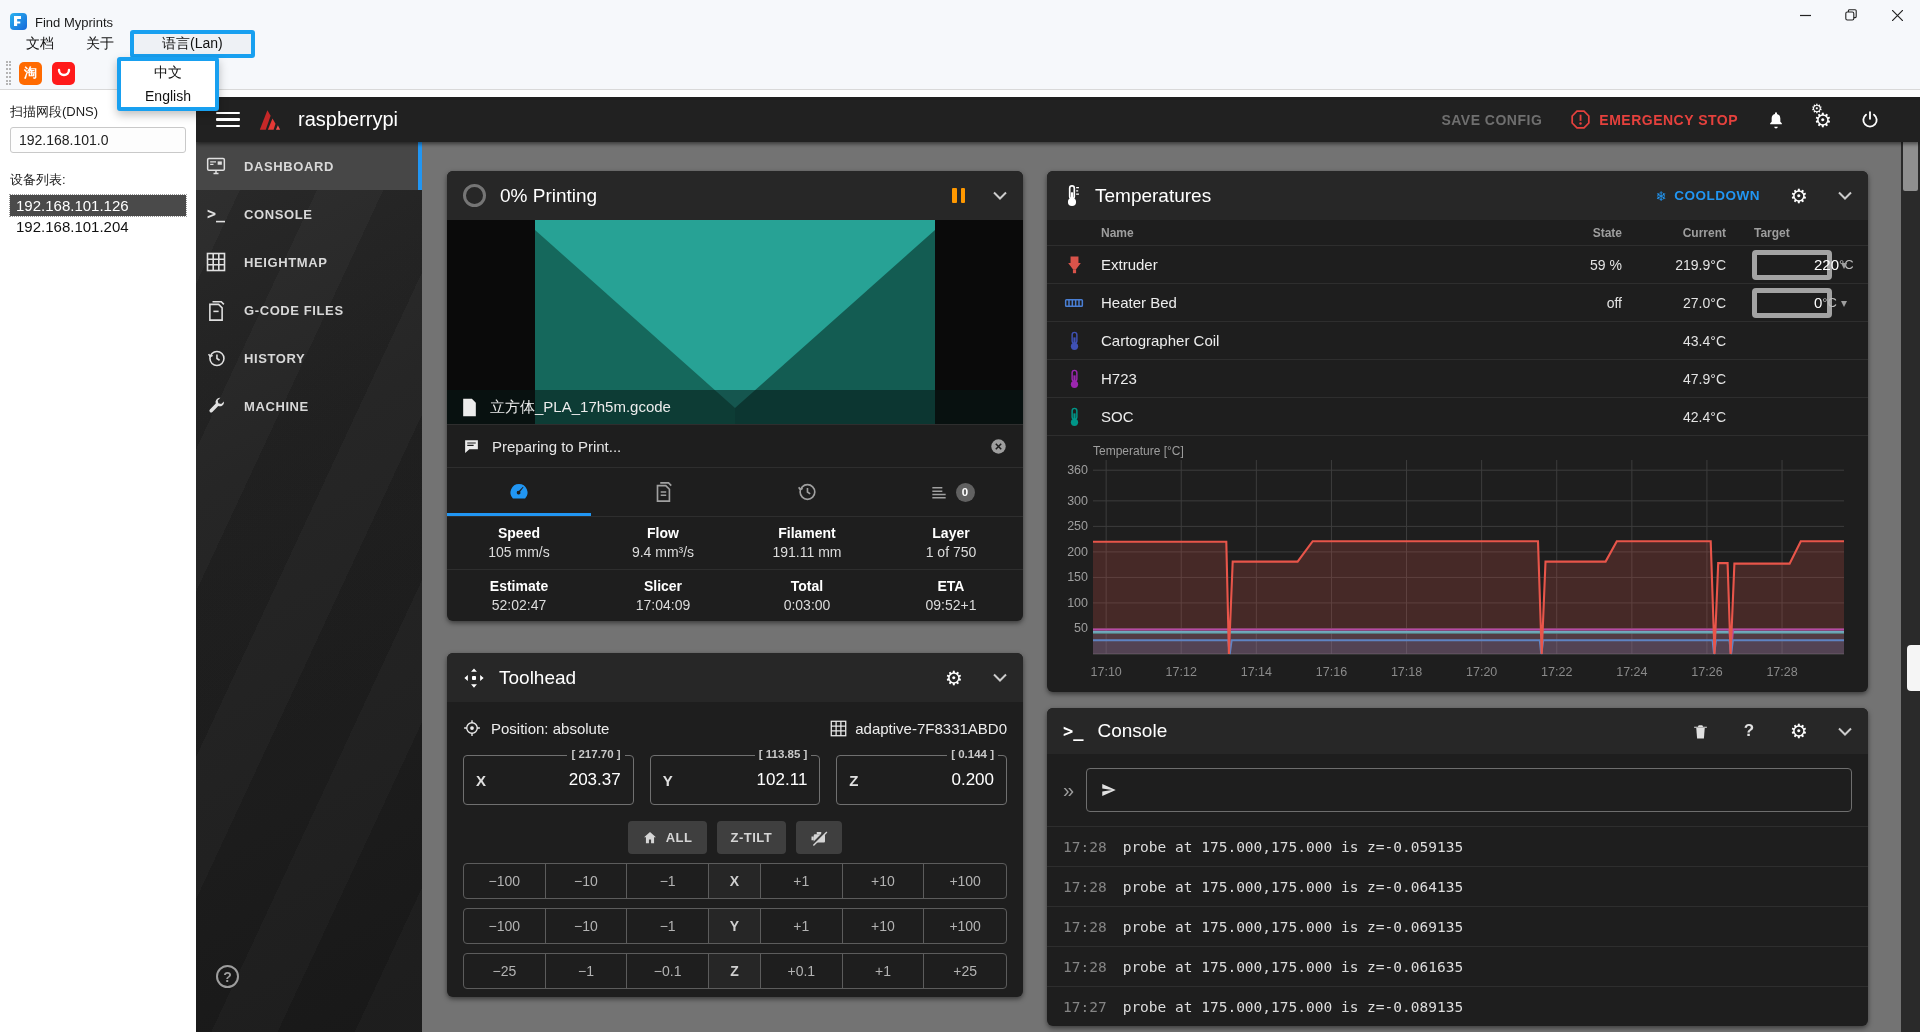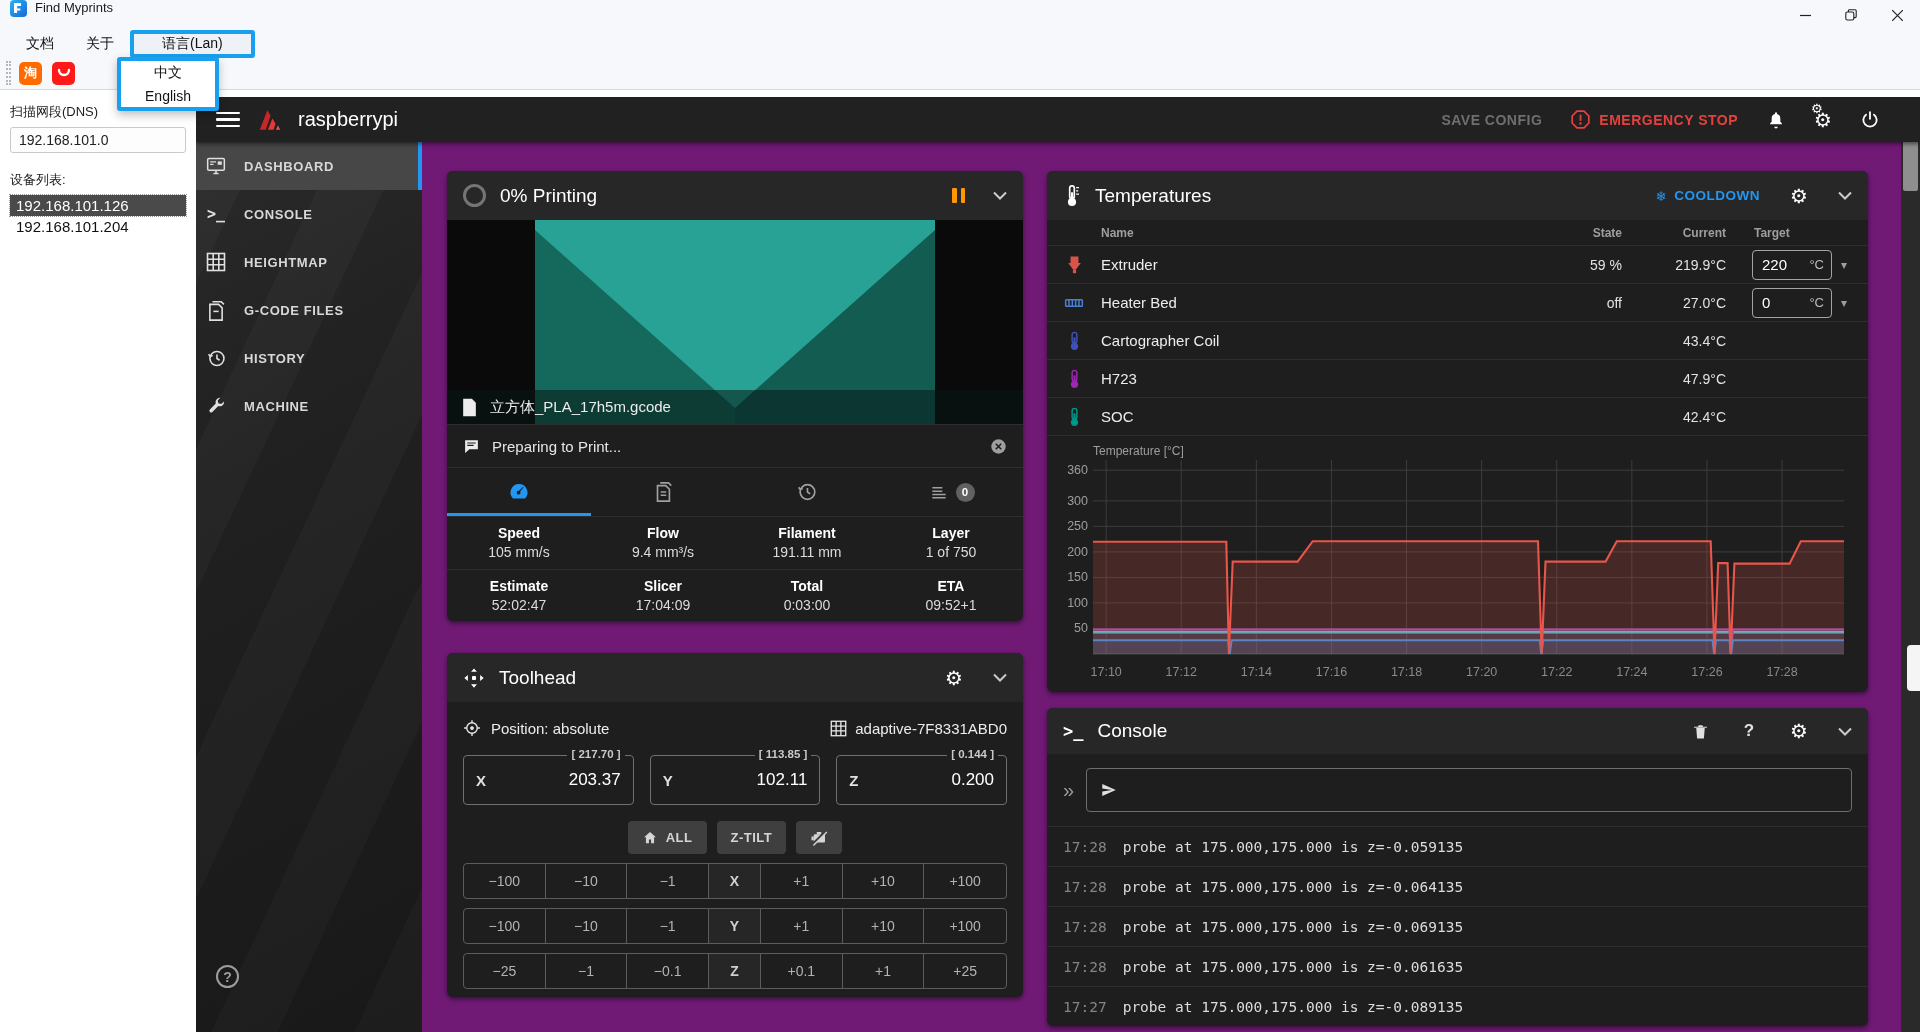--- a/index.html
+++ b/index.html
@@ -3,21 +3,21 @@
 <meta charset="utf-8">
 <style>
   * { margin:0; padding:0; box-sizing:border-box; }
   html,body { width:1920px; height:1032px; overflow:hidden; background:#fff;
     font-family:"Liberation Sans","DejaVu Sans",sans-serif; }
   body { position:relative; }
 
   
   .app-top { position:absolute; left:0; top:0; width:1920px; height:90px;
     background:#f6f8fb; border-bottom:1px solid #d9d9d9; }
-  .titlebar { height:30px; display:flex; align-items:flex-start; }
+  .titlebar { height:30px; display:flex; align-items:flex-end; }
   .app-icon { width:17px; height:17px; margin-left:10px; border-radius:4px;
     background:linear-gradient(135deg,#2bb3f0,#1668d9); position:relative; }
   .app-icon::after { content:""; position:absolute; left:4px; top:3px; width:7px; height:10px;
     background:#fff; clip-path:polygon(0 0,100% 0,100% 30%,45% 30%,45% 55%,90% 55%,90% 75%,45% 75%,45% 100%,0 100%); }
   .app-title { font-size:13px; color:#1b1b1b; margin-left:8px; }
   .win-controls { margin-left:auto; display:flex; height:100%; }
   .win-btn { width:46px; height:100%; display:flex; align-items:center; justify-content:center; color:#222; }
   .menubar { height:27px; display:flex; align-items:center; padding-left:10px; }
   .menu-item { font-size:14px; color:#111; padding:3px 16px; }
   .menu-item.hl { border:4px solid #18a0f0; border-radius:3px; padding:1px 28px; background:#eef1f5; }
@@ -35,21 +35,21 @@
   
   .left-panel { position:absolute; left:0; top:91px; width:196px; bottom:0; background:#fff; padding:12px 10px; }
   .lp-label { font-size:13px; color:#1c1c1c; margin-bottom:6px; }
   .lp-input { width:176px; height:26px; border:1px solid #c9c9c9; border-radius:3px; background:#fdfdfd;
     font-size:14px; color:#222; padding:0 8px; margin-bottom:18px; }
   .device { font-size:15px; padding:2px 6px; color:#111; white-space:nowrap; }
   .device.sel { background:#4a4a4a; color:#fff; outline:1px dotted #999; }
 
   
   .mainsail { position:absolute; left:196px; top:97px; width:1724px; height:935px;
-    background:#701a75; overflow:hidden; color:#e0e0e0; }
+    background:#737373; overflow:hidden; color:#e0e0e0; }
   .ms-topbar { position:absolute; left:0; top:0; width:100%; height:45px; background:#212121;
     display:flex; align-items:center; padding:0 40px 0 20px; box-shadow:0 2px 4px rgba(0,0,0,.5); z-index:5; }
   .hamburger { width:24px; display:flex; flex-direction:column; gap:4px; }
   .hamburger span { height:2.5px; background:#fff; border-radius:1px; }
   .hostname { font-size:20px; color:#fff; margin-left:16px; }
   .ms-top-right { margin-left:auto; display:flex; align-items:center; gap:28px; }
   .save-config { font-size:14px; font-weight:bold; letter-spacing:.5px; color:#6f6f6f; }
   .estop { display:flex; align-items:center; gap:8px; font-size:14px; font-weight:bold;
     letter-spacing:.5px; color:#e5413d; }
   .top-icon { color:#fff; display:flex; align-items:center; }
@@ -129,22 +129,22 @@
   
   .cooldown { display:flex; align-items:center; gap:7px; color:#2196f3; font-size:13.5px;
     font-weight:bold; letter-spacing:.5px; }
   .t-grid { display:grid; grid-template-columns:54px 1fr 80px 104px 142px; align-items:center; }
   .t-headrow { height:26px; border-bottom:1px solid #2e2e2e; }
   .t-headrow div { font-size:12px; font-weight:bold; color:#9e9e9e; }
   .t-row { height:38px; border-bottom:1px solid #2e2e2e; }
   .t-name { font-size:15px; color:#ececec; }
   .t-state, .t-current { font-size:14px; color:#e3e3e3; text-align:right; }
   .t-target { display:flex; align-items:center; padding-left:26px; }
-  .t-input { width:80px; height:30px; border:1px solid #a3a3a3; border-radius:4px;
-    display:flex; align-items:center; }
+  .t-input { width:80px; height:30px; border:5px solid #a3a3a3; border-radius:4px;
+    display:flex; align-items:center;padding-left:48px; }
   .t-input .v { flex:1; font-size:15px; color:#fff; padding-left:9px; }
   .t-input .u { font-size:13px; color:#bdbdbd; padding-right:7px; }
   .t-caret { color:#9e9e9e; font-size:12px; margin-left:9px; }
   .chart-wrap { position:relative; padding:10px 8px 4px 10px; }
   .chart-title { position:absolute; left:46px; top:8px; font-size:12px; color:#9e9e9e; }
 
   
   .console-head { height:46px; }
   .console-input-row { display:flex; align-items:center; padding:14px 16px; gap:12px; }
   .chips { color:#9e9e9e; font-size:20px; line-height:1; }

